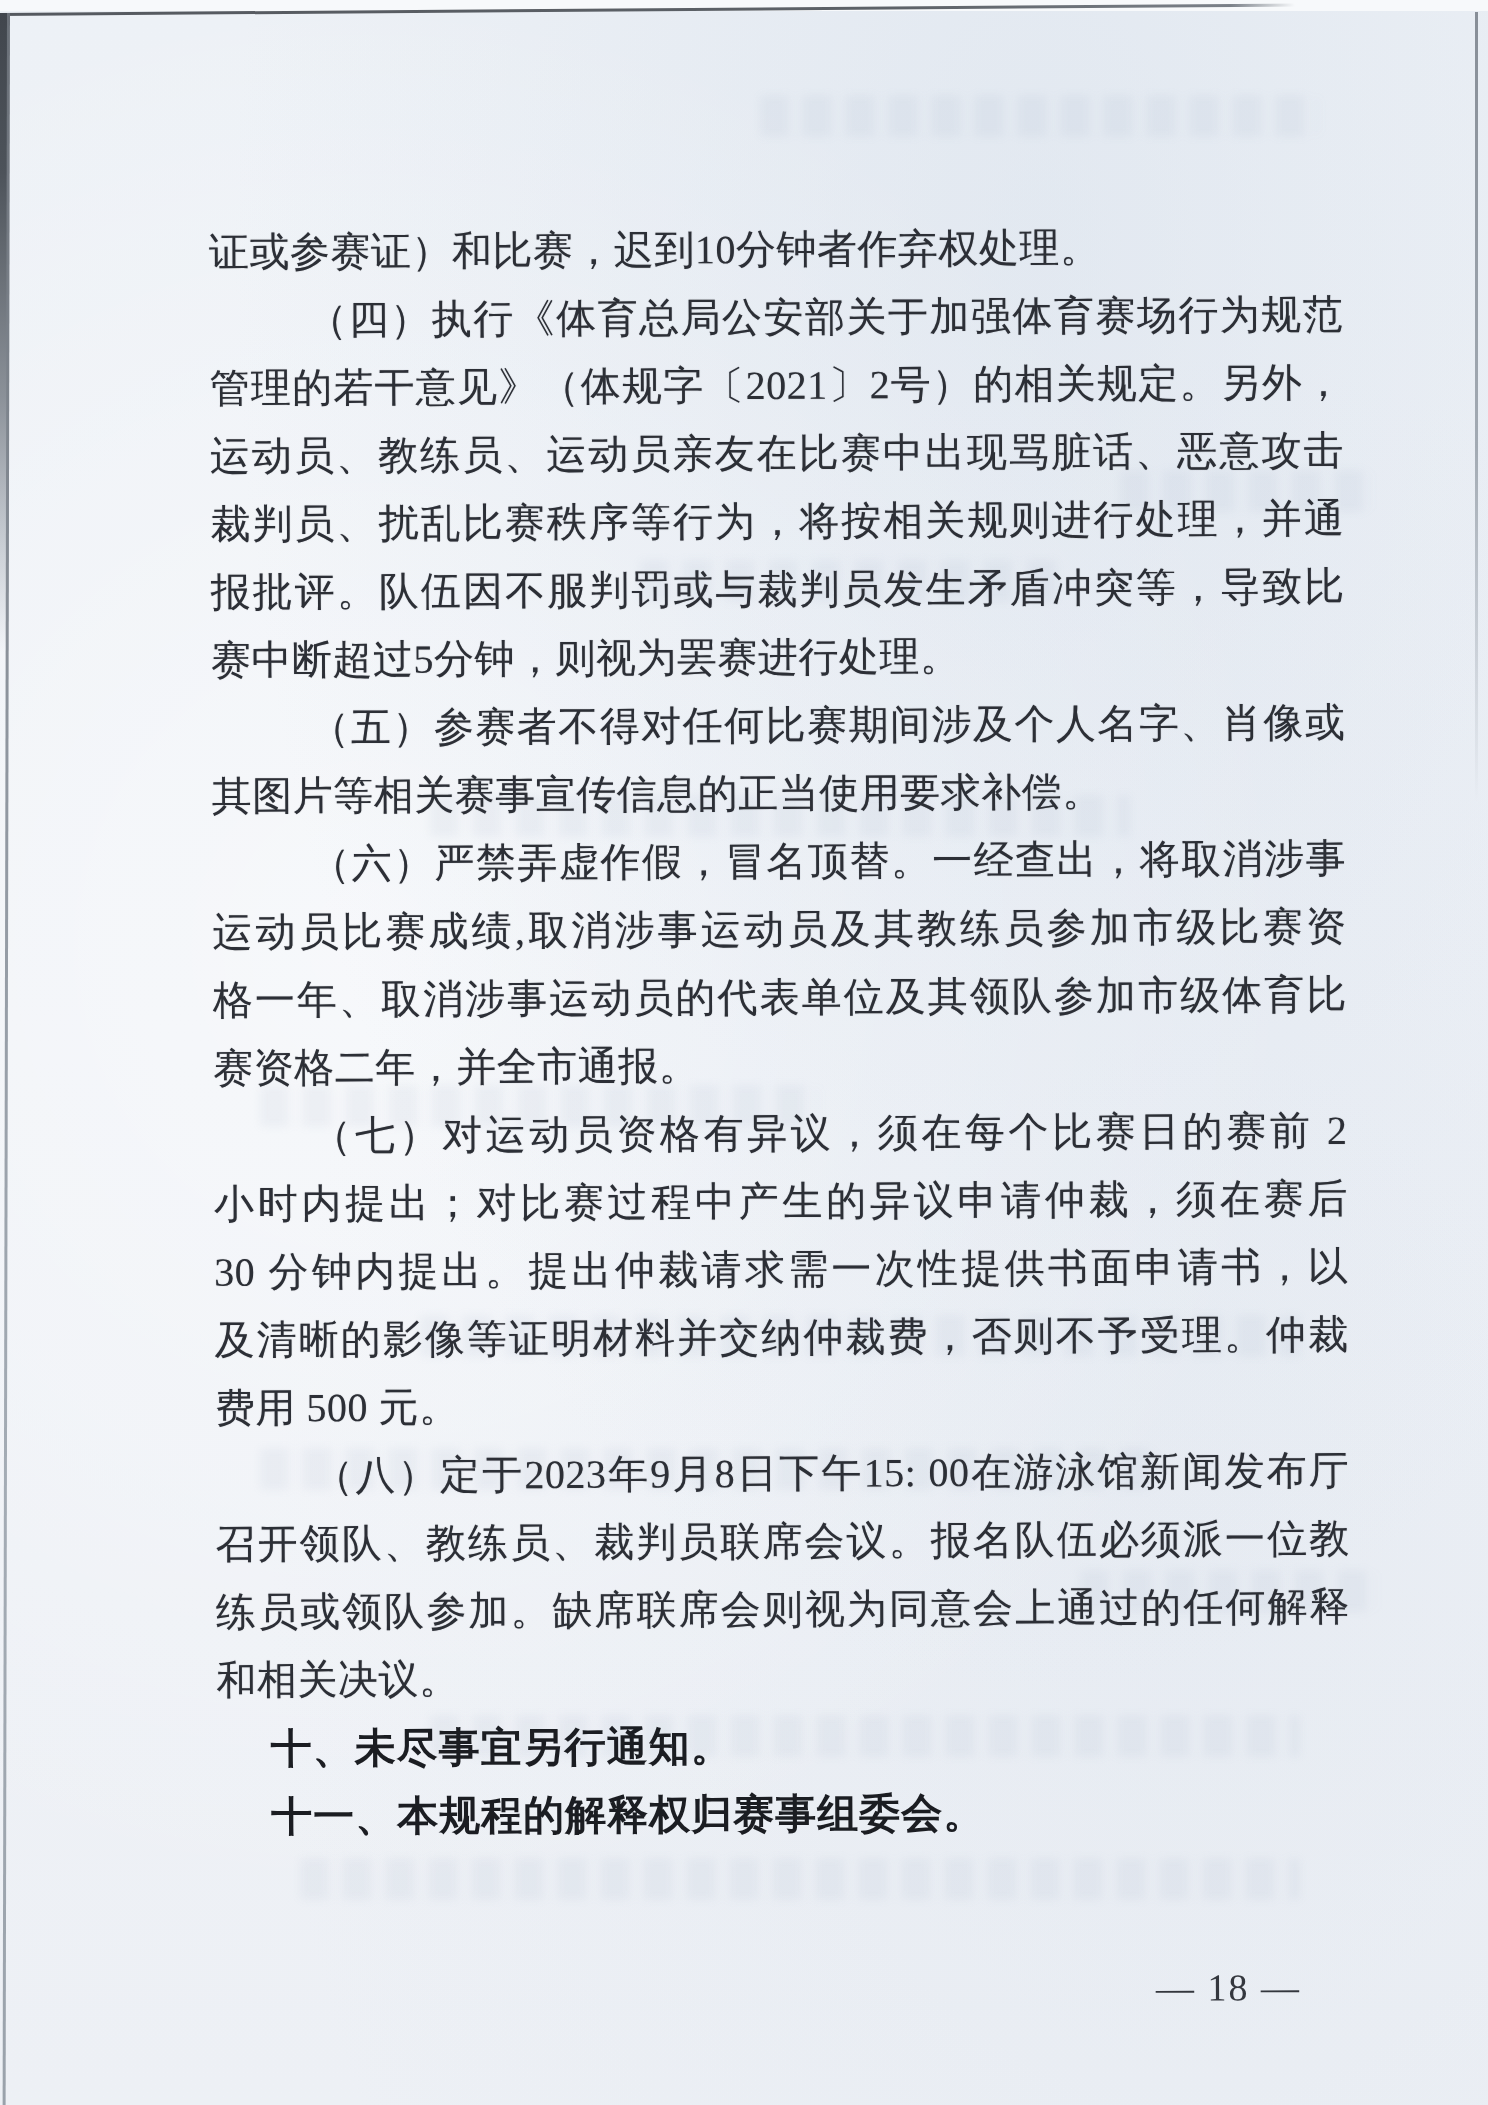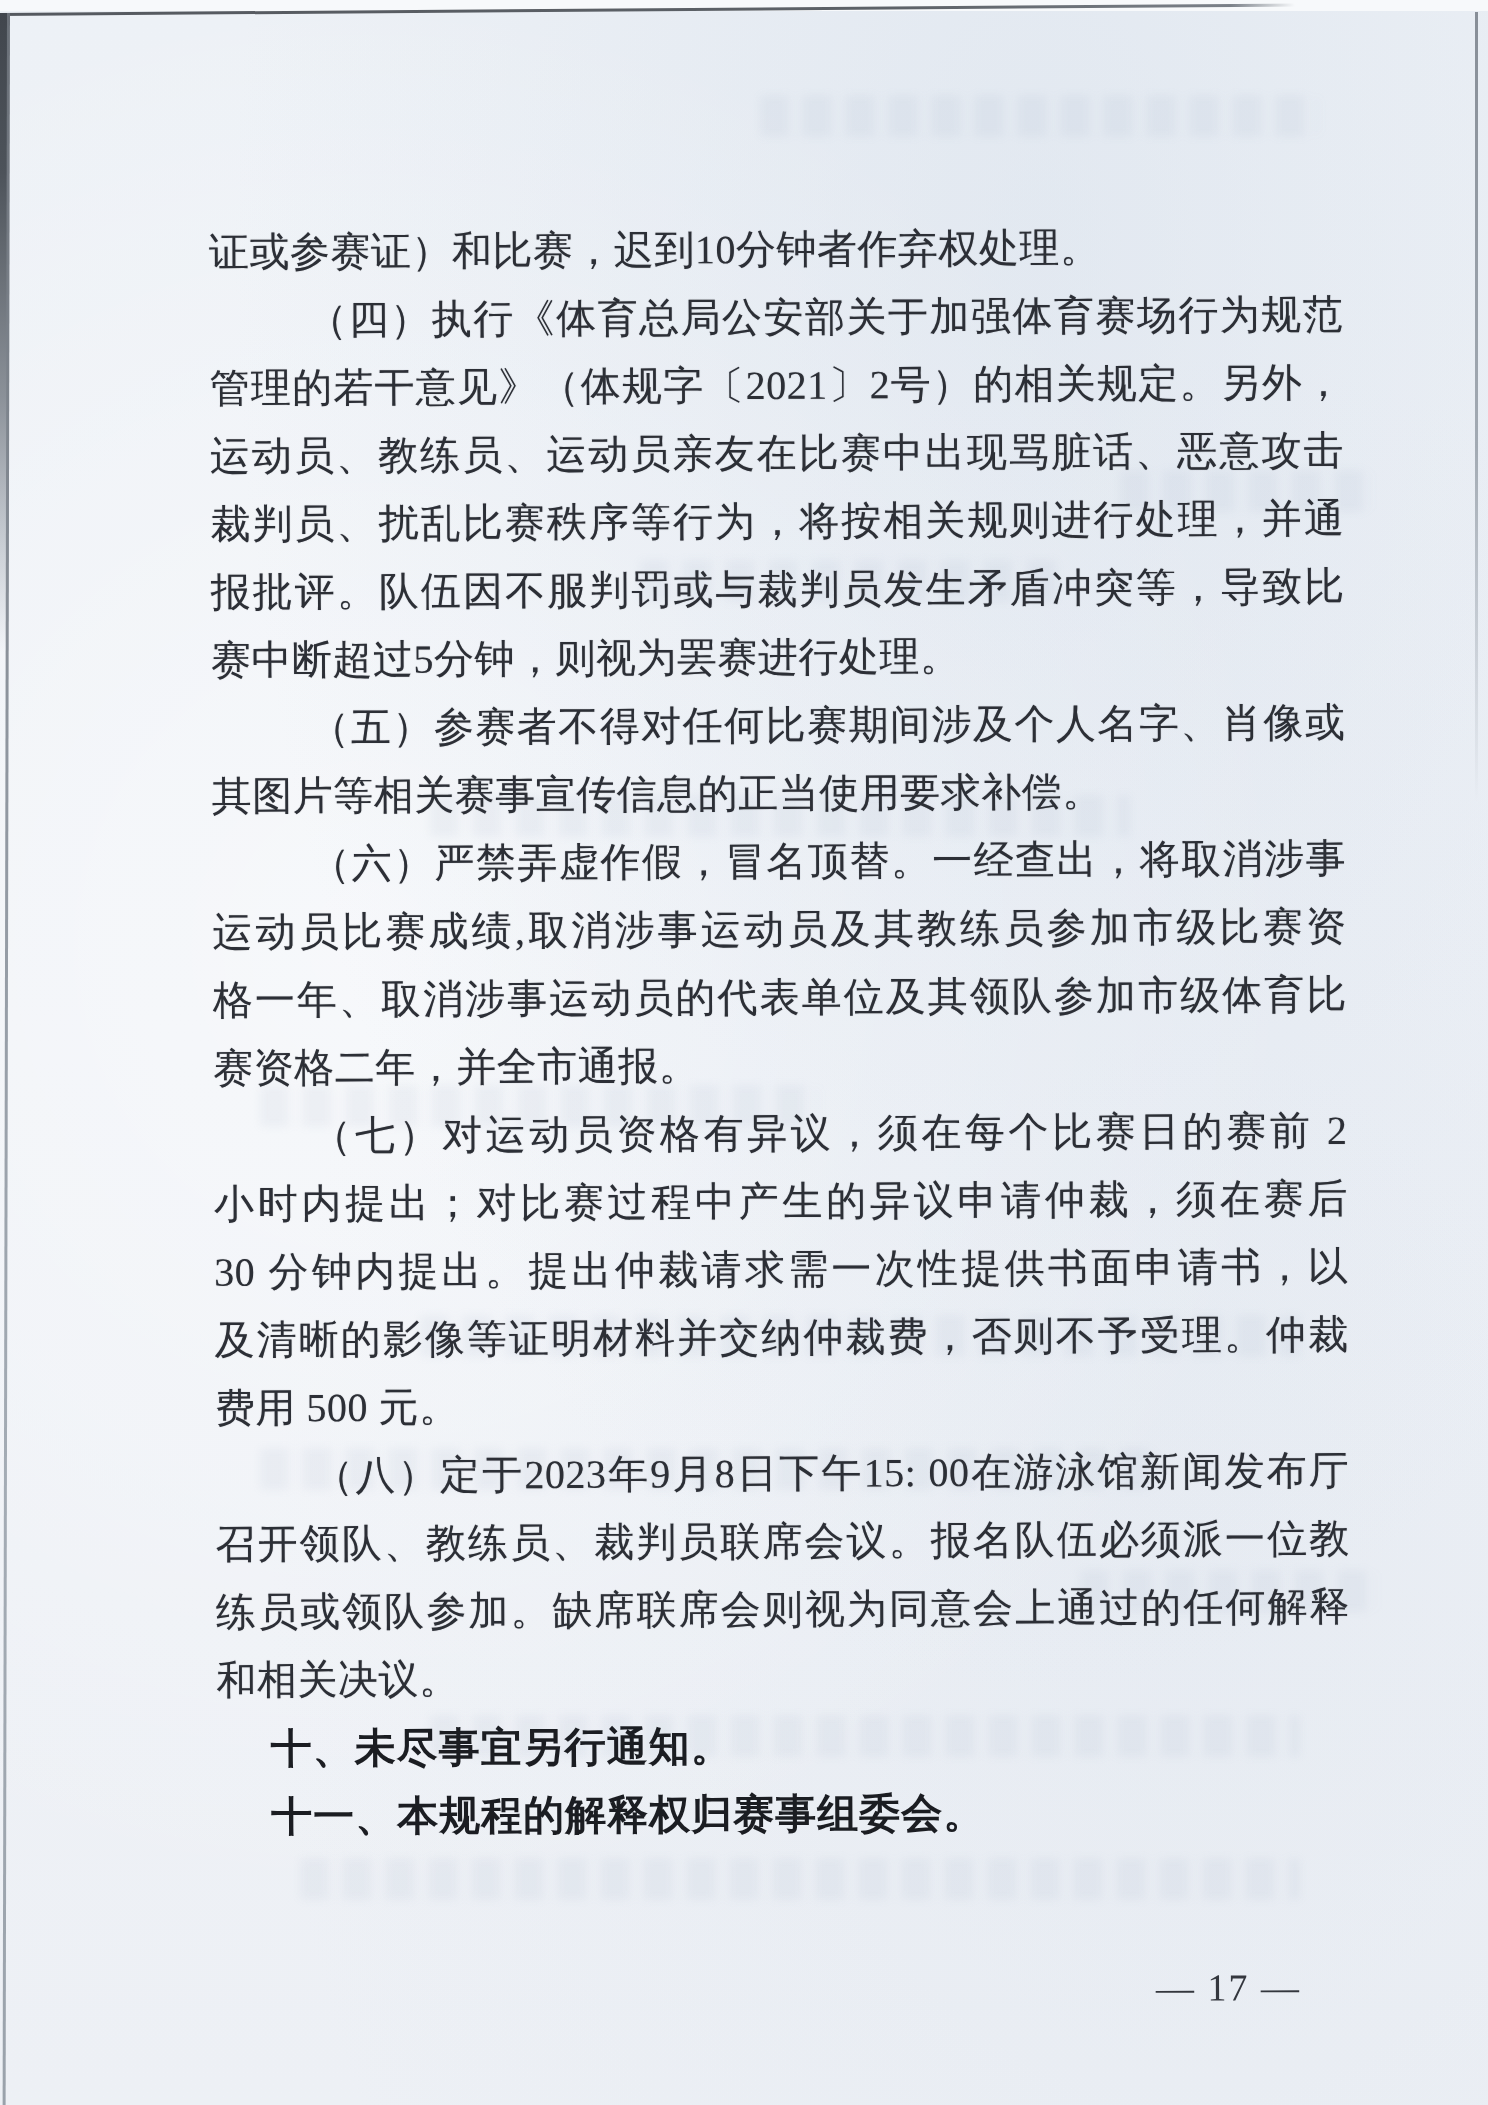--- a/index.html
+++ b/index.html
@@ -150,14 +150,14 @@
       <div class="line fill">及清晰的影像等证明材料并交纳仲裁费，否则不予受理。仲裁</div>
       <div class="line">费用 500 元。</div>
       <div class="line indent fill">（八）定于2023年9月8日下午15: 00在游泳馆新闻发布厅</div>
       <div class="line fill">召开领队、教练员、裁判员联席会议。报名队伍必须派一位教</div>
       <div class="line fill">练员或领队参加。缺席联席会则视为同意会上通过的任何解释</div>
       <div class="line">和相关决议。</div>
       <div class="line indent bold">十、未尽事宜另行通知。</div>
       <div class="line indent bold">十一、本规程的解释权归赛事组委会。</div>
     </div>
 
-  <div class="page-number">— 17 —</div>
+  <div class="page-number">— 18 —</div>
 </div>
 
 </body></html>

